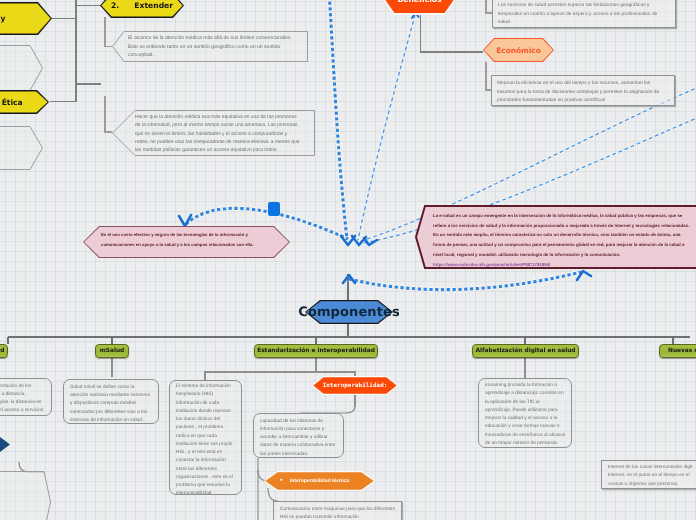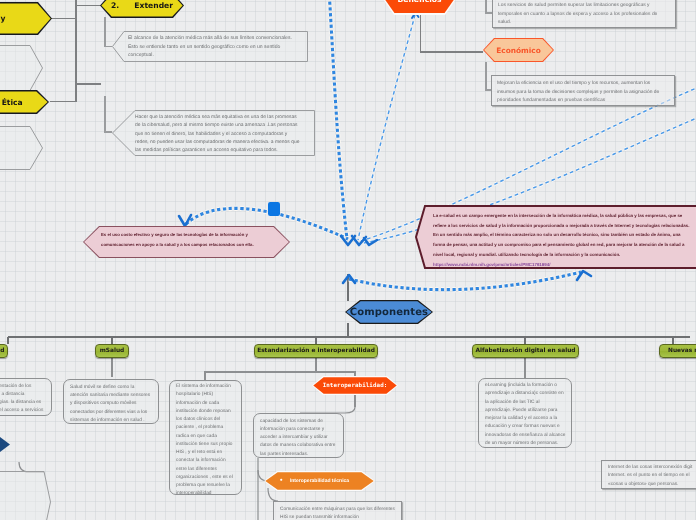--- a/index.html
+++ b/index.html
@@ -50,21 +50,21 @@
   .hexnode.orglight::before{background:#f9562a;}
   .hexnode.orglight::after{content:"";position:absolute;inset:1.1px;z-index:1;
      background:#f9c79a;
      clip-path:polygon(calc(var(--pt) - 0.55px) 0, calc(100% - var(--pt) + 0.55px) 0, 100% 50%,
                        calc(100% - var(--pt) + 0.55px) 100%, calc(var(--pt) - 0.55px) 100%, 0 50%);}
   .hexnode.crimson{color:#fff;font-size:9px;letter-spacing:.2px;font-family:"DejaVu Sans",sans-serif;}
   .hexnode.crimson::before{background:#fbfbfb;}
   .hexnode.crimson::after{content:"";position:absolute;inset:2px;z-index:1;background:#b40d2c;
      clip-path:polygon(calc(var(--pt) - 1px) 0, calc(100% - var(--pt) + 1px) 0, 100% 50%,
                        calc(100% - var(--pt) + 1px) 100%, calc(var(--pt) - 1px) 100%, 0 50%);}
-  .hexnode.blue{color:#12263a;font-size:10px;letter-spacing:.1px;font-family:"DejaVu Sans",sans-serif;margin-left:40px;}
+  .hexnode.blue{color:#12263a;font-size:13px;letter-spacing:.1px;font-family:"DejaVu Sans",sans-serif;}
   .hexnode.blue::before{background:#1a1a1a;}
   .hexnode.blue::after{content:"";position:absolute;inset:1.3px;z-index:1;
      background:#4b8bd6;
      clip-path:polygon(calc(var(--pt) - 0.65px) 0, calc(100% - var(--pt) + 0.65px) 0, 100% 50%,
                        calc(100% - var(--pt) + 0.65px) 100%, calc(var(--pt) - 0.65px) 100%, 0 50%);}
   .hexnode.org2{color:#fff;font-size:5.8px;font-family:"DejaVu Sans Mono",monospace;letter-spacing:.1px;}
   .hexnode.org2::before{background:#fbfbfb;}
   .hexnode.org2::after{content:"";position:absolute;inset:1.3px;z-index:1;background:#fb4a07;
      clip-path:polygon(calc(var(--pt) - .65px) 0, calc(100% - var(--pt) + .65px) 0, 100% 50%,
                        calc(100% - var(--pt) + .65px) 100%, calc(var(--pt) - .65px) 100%, 0 50%);}

